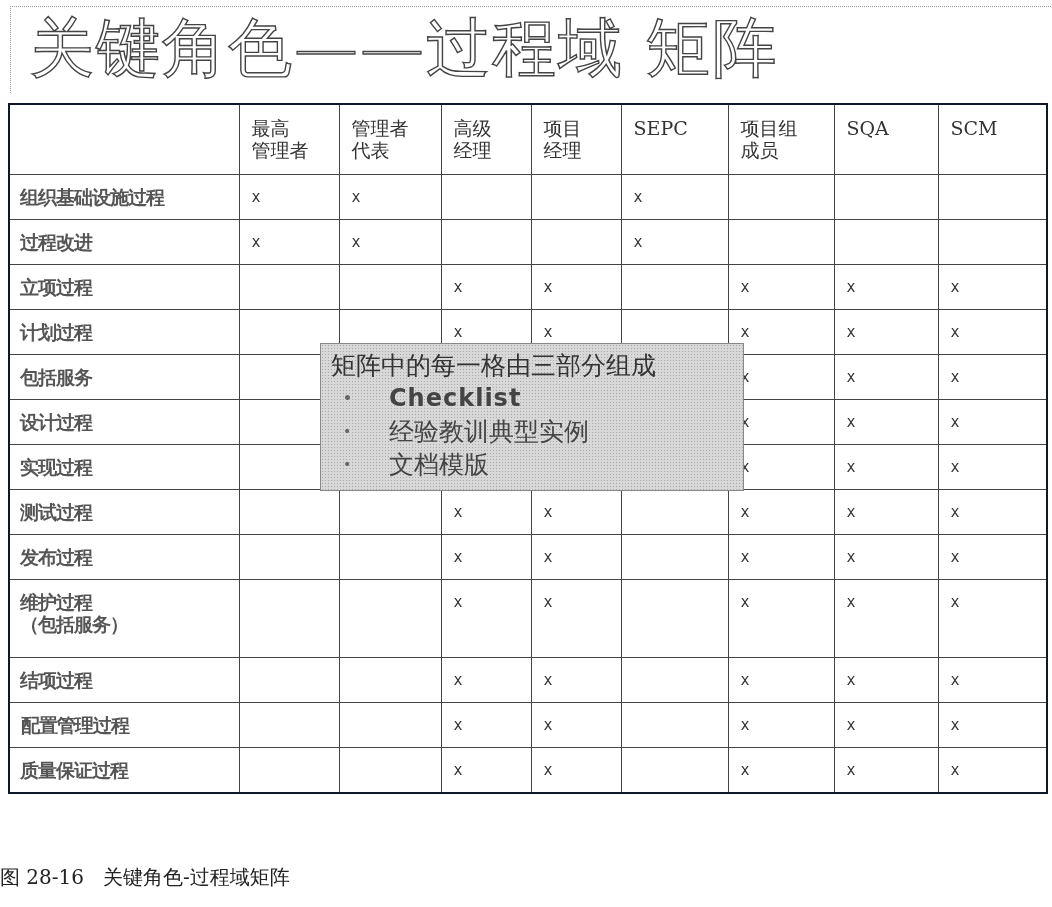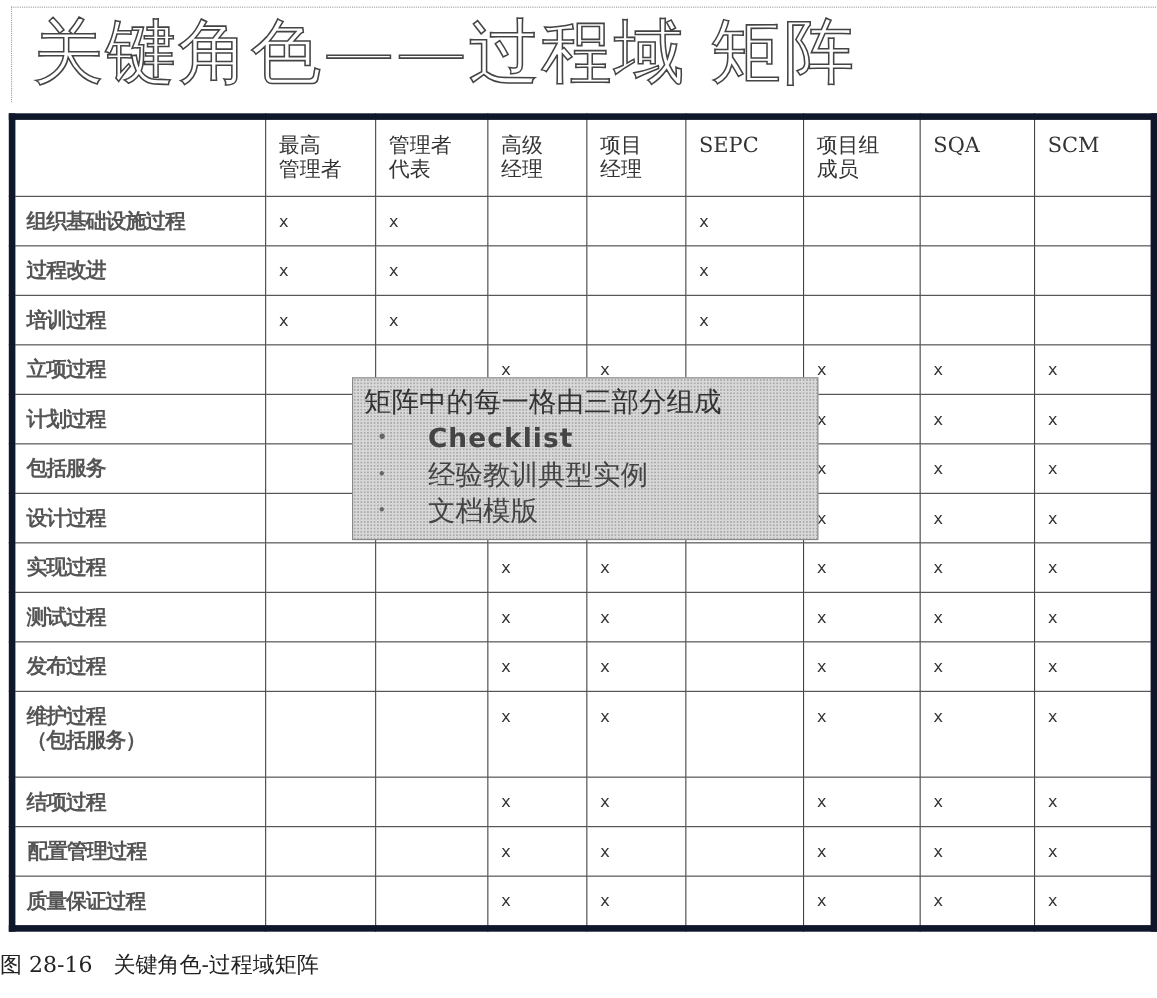--- a/index.html
+++ b/index.html
@@ -13,21 +13,21 @@
   }
   .title {
     position: absolute; left: 30px; top: 8px; font-size: 64px; line-height: 80px;
     font-family: "DejaVu Sans", sans-serif; font-weight: 200;
     color: #fff; -webkit-text-stroke: 1.4px #444; letter-spacing: 2px;
     white-space: nowrap;
   }
   .matrix {
     position: absolute; left: 8px; top: 103px;
     border-collapse: collapse; table-layout: fixed;
-    border: 6px solid #0f172a;
+    border: 2px solid #0f172a;
   }
   .matrix td, .matrix th {
     border: 1px solid #444; padding: 0 0 0 12px; vertical-align: top;
     font-weight: normal; text-align: left; overflow: hidden;
   }
   .matrix th {
     font-size: 19px; line-height: 22px; padding-top: 12px; height: 57px;
     font-family: "DejaVu Serif", serif; color: #333;
   }
   .matrix td {
@@ -109,31 +109,20 @@
         <td class="mark">x</td>
         <td class="mark">x</td>
         <td class="mark"></td>
         <td class="mark"></td>
         <td class="mark">x</td>
         <td class="mark"></td>
         <td class="mark"></td>
         <td class="mark"></td>
       </tr>
       <tr>
-        <td class="proc" style="white-space: pre-line;">培训过程</td>
-        <td class="mark">x</td>
-        <td class="mark">x</td>
-        <td class="mark"></td>
-        <td class="mark"></td>
-        <td class="mark">x</td>
-        <td class="mark"></td>
-        <td class="mark"></td>
-        <td class="mark"></td>
-      </tr>
-      <tr>
         <td class="proc" style="white-space: pre-line;">立项过程</td>
         <td class="mark"></td>
         <td class="mark"></td>
         <td class="mark">x</td>
         <td class="mark">x</td>
         <td class="mark"></td>
         <td class="mark">x</td>
         <td class="mark">x</td>
         <td class="mark">x</td>
       </tr>

